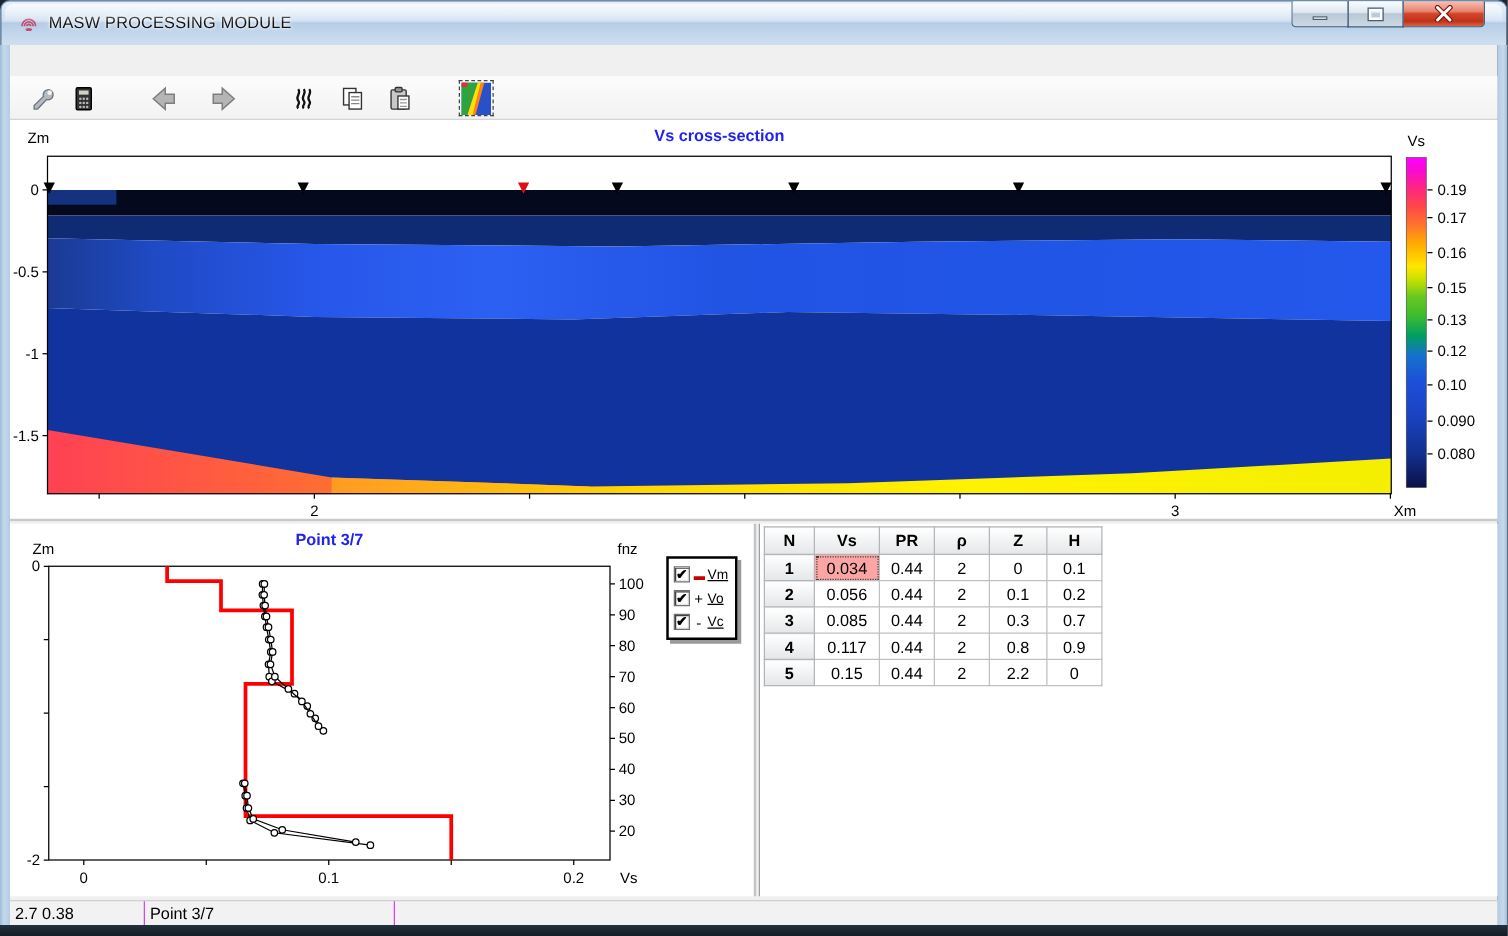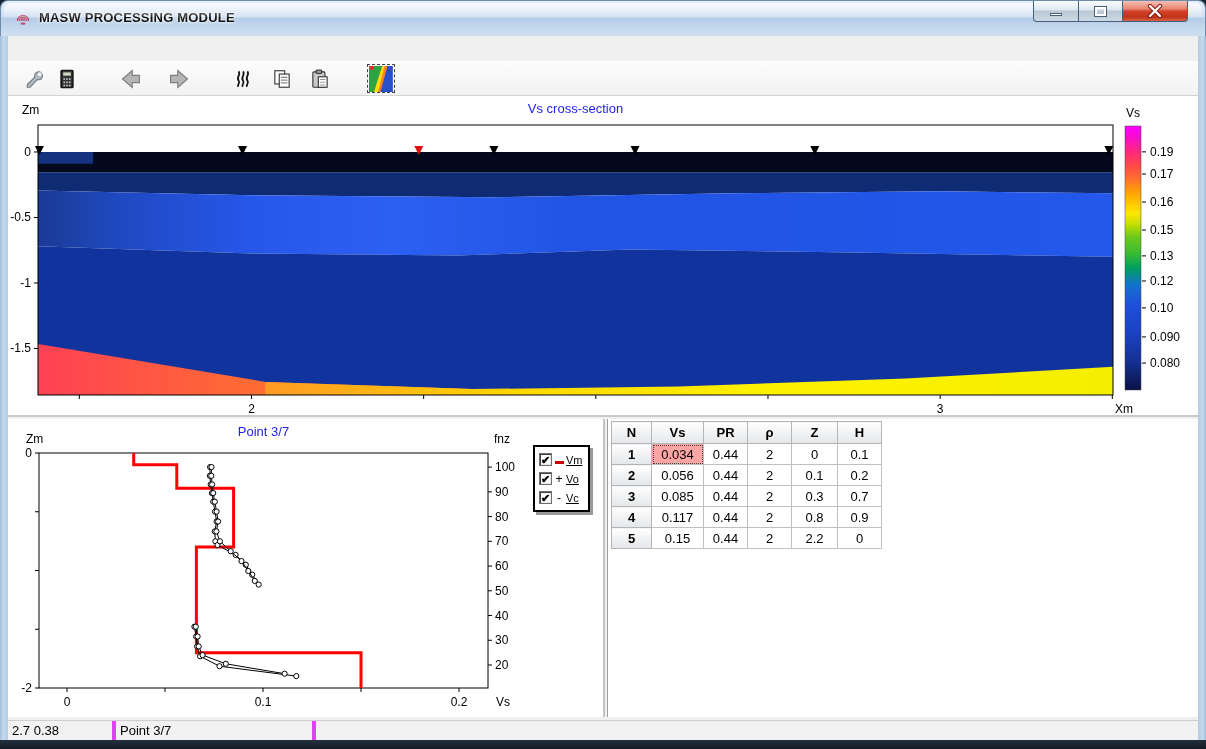--- a/index.html
+++ b/index.html
@@ -2,21 +2,21 @@
 <html><head>
 <meta charset="utf-8">
 <style>
   * { margin:0; padding:0; box-sizing:border-box; }
   html,body { width:1206px; height:749px; background:#1b2530; font-family:"Liberation Sans", sans-serif; overflow:hidden; }
   #win { position:relative; width:1206px; height:749px; }
 
   
   .titlebar { position:absolute; left:0; top:0; width:1206px; height:36px;
     background:linear-gradient(#e6f0fb 0%, #cfdff2 45%, #b6cde7 50%, #c3d7ec 75%, #cfdfef 100%);
-    border:1px solid #6e8cab; border-bottom:none; border-radius:8px 8px 0 0;font-weight:bold; }
+    border:1px solid #6e8cab; border-bottom:none; border-radius:8px 8px 0 0; }
   .titlebar:after { content:""; position:absolute; left:3px; top:2px; right:3px; height:14px;
     background:linear-gradient(rgba(255,255,255,.75), rgba(255,255,255,.1)); border-radius:7px 7px 0 0; pointer-events:none; }
   .app-icon { position:absolute; left:14px; top:10px; }
   .title { position:absolute; left:38px; top:9px; font-size:13px; color:#111; text-shadow:0 0 4px #fff, 0 0 2px #fff; letter-spacing:.2px; }
   .winbtns { position:absolute; right:17px; top:0; height:22px; display:flex; z-index:5; }
   .wb { height:21px; border:1px solid #45607c; border-top:none; margin-left:-1px;
     background:linear-gradient(#fbfdfe 0%, #dde7f0 45%, #b9c8d6 50%, #cdd9e4 100%);
     display:flex; align-items:center; justify-content:center; position:relative; }
   .wb.min { width:46px; border-radius:0 0 0 4px; }
   .wb.max { width:45px; }
@@ -40,21 +40,21 @@
   .toolbar { position:absolute; left:0; top:25px; width:1190px; height:35px;
     background:linear-gradient(#fcfcfc,#f2f2f2); border-bottom:1px solid #d4d4d4; }
   .tbtn { position:absolute; top:4px; width:26px; height:27px; display:flex; align-items:center; justify-content:center; }
   .tbtn.selected { outline:1px dashed #444; outline-offset:0px; }
 
   
   .panel { position:absolute; background:#fff; }
   .cs-panel { left:0; top:60px; width:1190px; height:321px; border-bottom:2px solid #c9c9c9; }
   .pt-panel { left:0; top:383px; width:597px; height:298px; border-right:2px solid #c4c4c4; }
   .tb-panel { left:599px; top:383px; width:591px; height:298px; border-left:1px solid #9aa0a6; }
-  .chart-title { position:absolute; top:5px; font-size:13px; color:#2222ee; text-align:center; z-index:2; }
+  .chart-title { position:absolute; top:5px; font-size:13px; color:#2222ee; text-align:center; z-index:2;font-weight:bold; }
   .cs-panel .chart-title { left:30px; width:1075px; }
   .pt-panel .chart-title { left:31px; width:449px; }
   svg { display:block; font-family:"Liberation Sans", sans-serif; }
   #cs-svg, #pt-svg { position:absolute; left:0; top:0; }
 
   
   .legend { position:absolute; left:525px; top:26px; background:#fff; border:2px solid #000;
     box-shadow:3px 3px 0 #9a9a9a; padding:3px 5px 3px 4px; }
   .lrow { display:flex; align-items:center; height:19px; }
   .cb { width:13px; height:13px; background:#fff; border:1px solid #707070;
@@ -71,21 +71,21 @@
   #vs-table th.rn { background:linear-gradient(#ffffff,#e4e6e8); font-weight:bold; border-color:#b2b6ba; }
   #vs-table td { background:#fff; }
   #vs-table td.sel { background:#fca5a5; outline:1px dotted #444; outline-offset:-2px; }
   #vs-table tr th:nth-child(1){ width:40px; } #vs-table tr :nth-child(2){ width:52px; }
   #vs-table tr :nth-child(3){ width:44px; } #vs-table tr :nth-child(4){ width:44px; }
   #vs-table tr :nth-child(5){ width:46px; } #vs-table tr :nth-child(6){ width:44px; }
 
   
   .statusbar { position:absolute; left:0; top:684px; width:1190px; height:20px; background:#f2f2f2;
     border-top:1px solid #cfcfcf; display:flex; font-size:13px; color:#000; }
-  .sp { padding:2px 0 0 4px; border-right:4px solid #d946ef; height:100%; }
+  .sp { padding:2px 0 0 4px; border-right:1px solid #d946ef; height:100%; }
   .sp1 { width:108px; } .sp2 { width:200px; } .sp3 { flex:1; border-right:none; }
 </style>
 </head>
 <body>
 
 <div id="win">
 
   <div class="titlebar">
     <svg class="app-icon" width="16" height="16" viewBox="0 0 16 16">
       <path d="M2.5 10 A5.5 5.5 0 0 1 13.5 10" fill="none" stroke="#c05070" stroke-width="1.4"></path>

